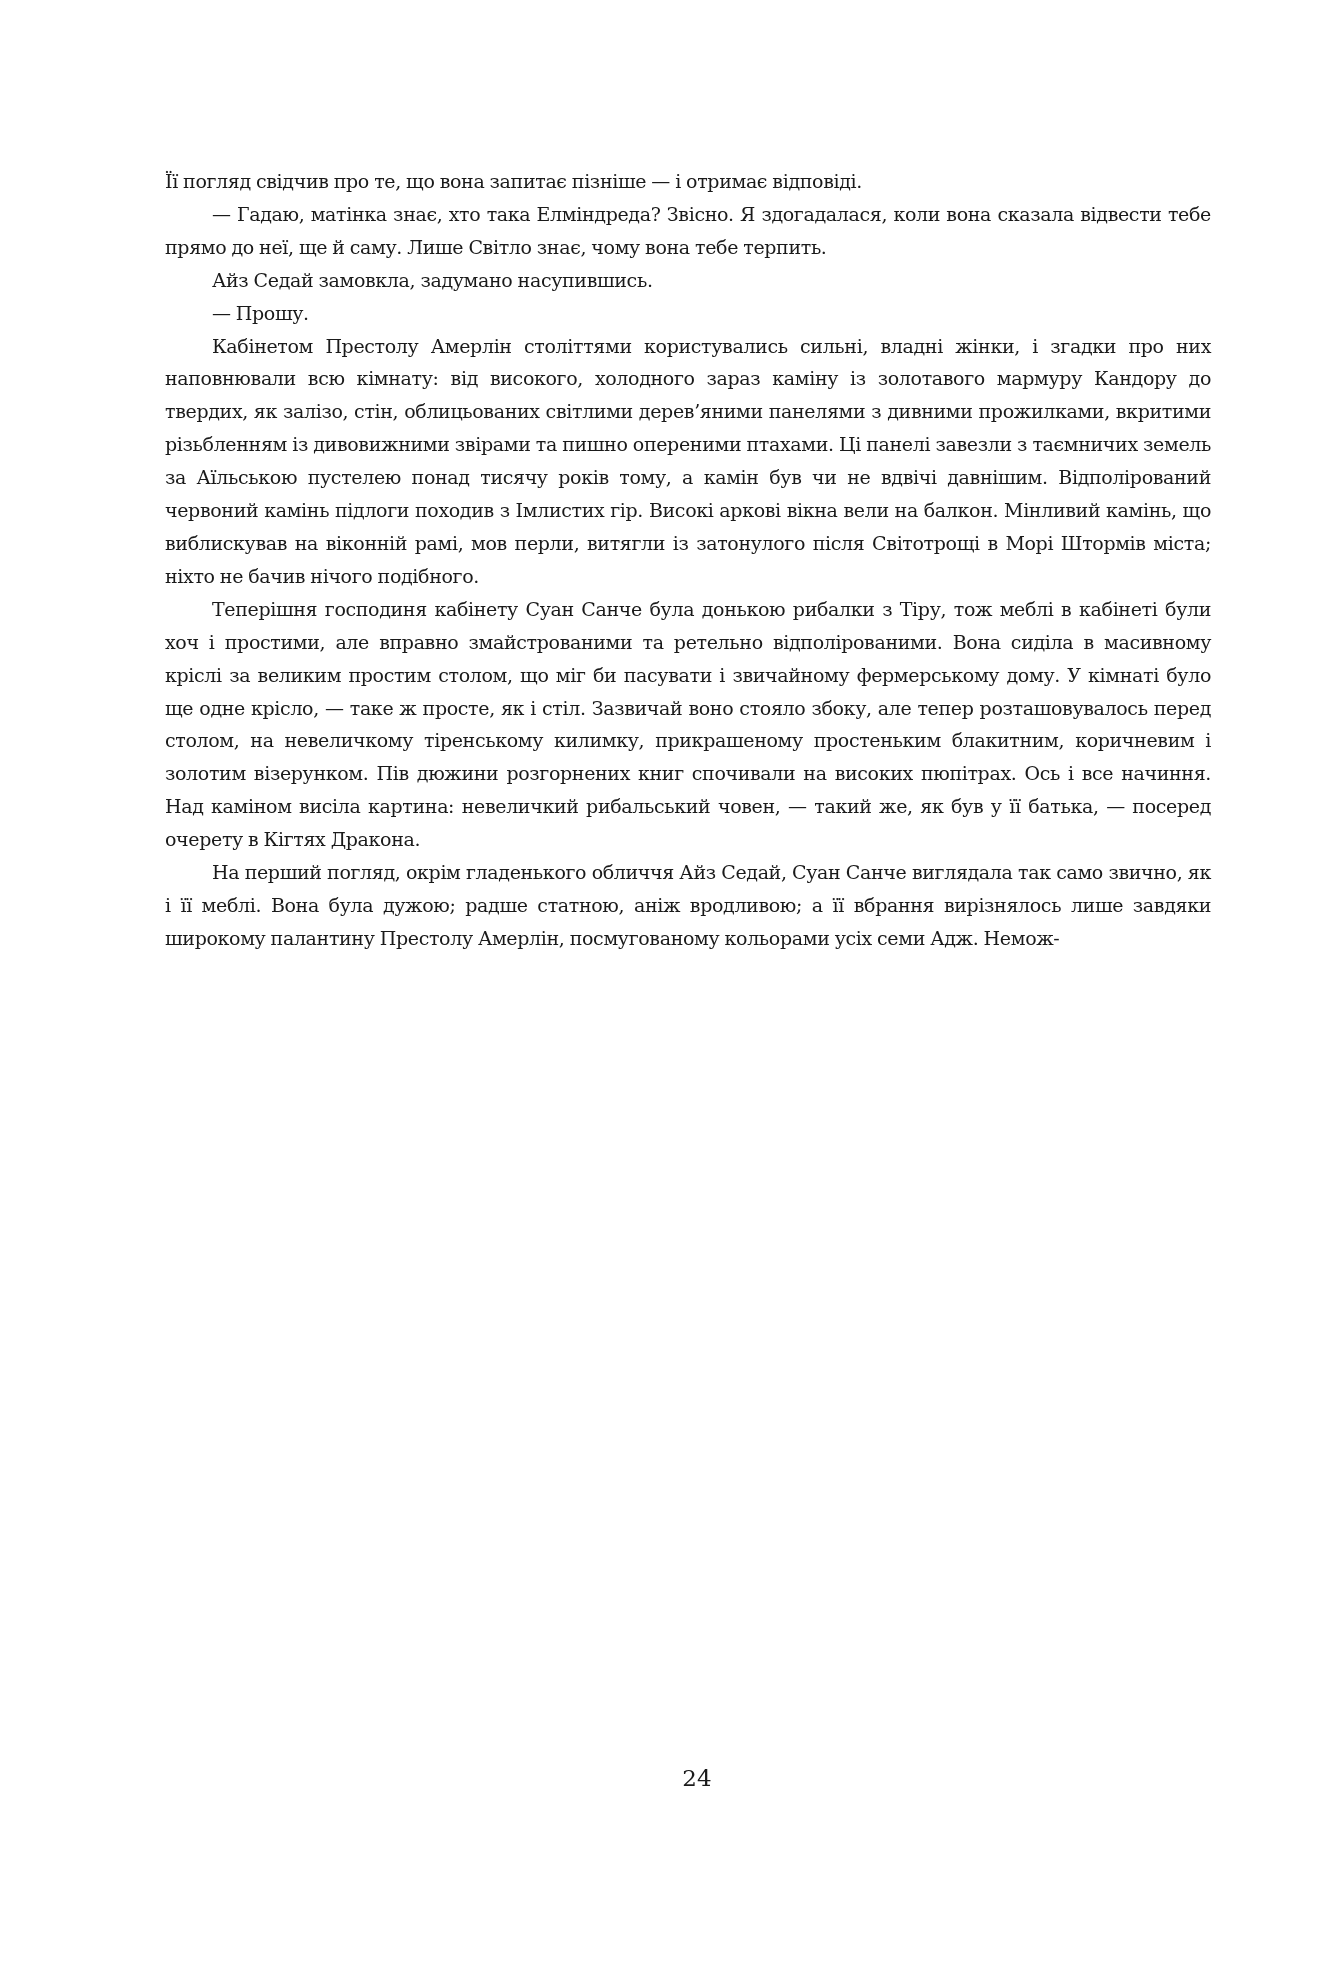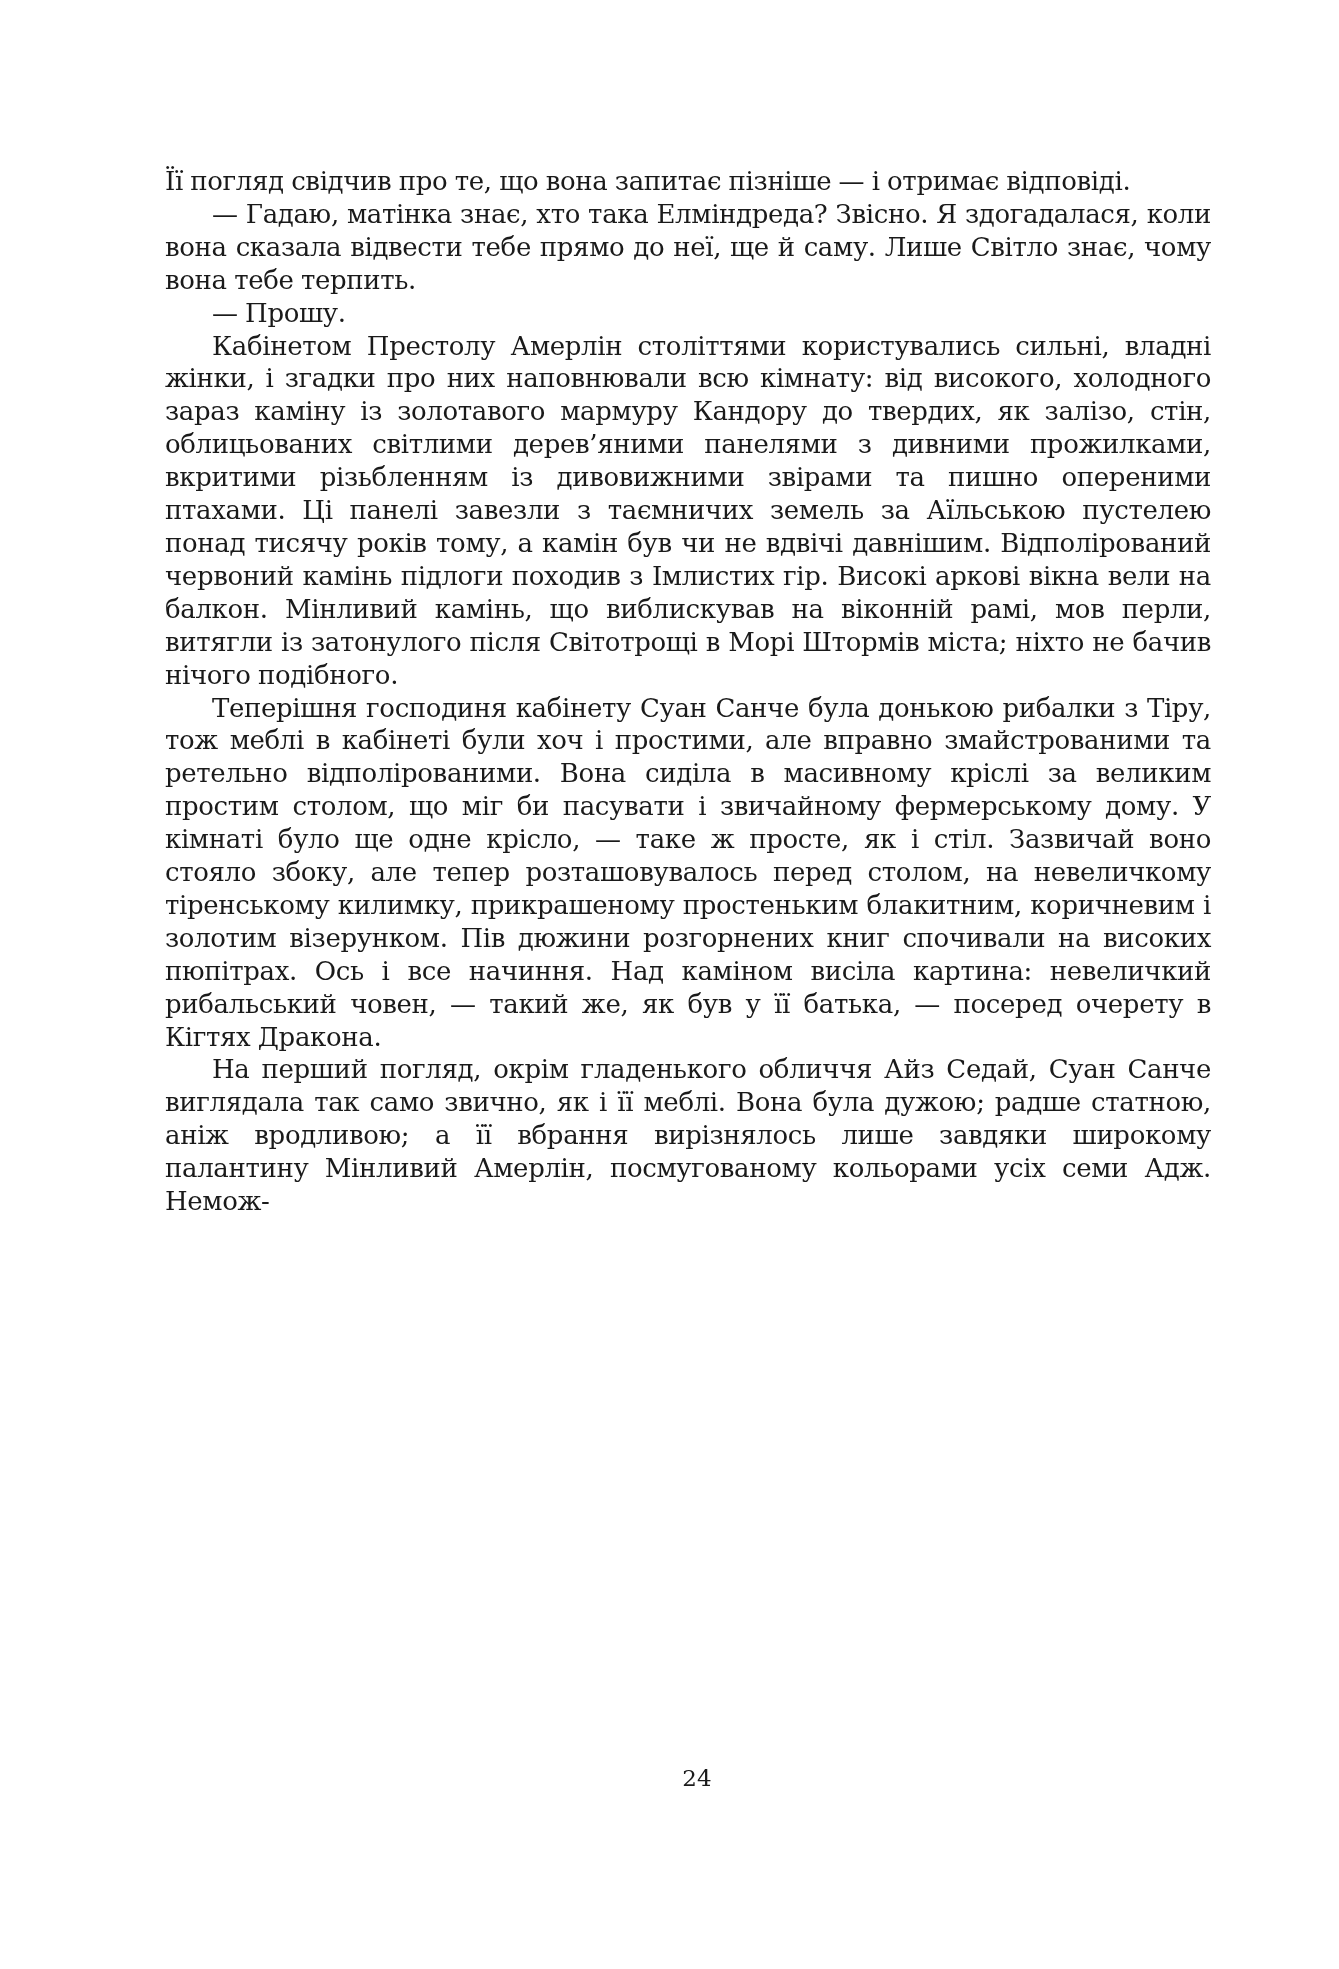--- a/index.html
+++ b/index.html
@@ -3,21 +3,21 @@
 <meta charset="utf-8">
 <style>
   html, body { margin: 0; padding: 0; background: #ffffff; }
   body { width: 1339px; height: 1969px; position: relative; overflow: hidden; }
   .page {
     position: absolute;
     left: 165px;
     top: 165px;
     width: 1046px;
     font-family: "DejaVu Serif", "Liberation Serif", serif;
-    font-size: 26px;
+    font-size: 19px;
     line-height: 32.9px;
     color: #1a1a1a;
     text-align: justify;
     letter-spacing: -0.35px;
     word-spacing: -0.5px;
   }
   .page p {
     margin: 0;
     text-indent: 47px;
     hyphens: manual;
@@ -33,19 +33,20 @@
     font-size: 23px;
     color: #1a1a1a;
   }
 </style>
 </head>
 <body>
 
 <div class="page">
   <p class="cont">Її погляд свідчив про те, що вона запитає пізніше — і отримає відповіді.</p>
   <p>— Гадаю, матінка знає, хто така Елміндреда? Звісно. Я здогадалася, коли вона сказала відвести тебе прямо до неї, ще й саму. Лише Світло знає, чому вона тебе терпить.</p>
+  <p>Айз Седай замовкла, задумано насупившись.</p>
   <p>— Прошу.</p>
   <p>Кабінетом Престолу Амерлін століттями користувались сильні, владні жінки, і згадки про них наповнювали всю кімнату: від високого, холодного зараз каміну із золотавого мармуру Кандору до твердих, як залізо, стін, облицьованих світлими дерев’яними панелями з дивними прожилками, вкритими різьбленням із дивовижними звірами та пишно опереними птахами. Ці панелі завезли з таємничих земель за Аїльською пустелею понад тисячу років тому, а камін був чи не вдвічі давнішим. Відполірований червоний камінь підлоги походив з Імлистих гір. Високі аркові вікна вели на балкон. Мінливий камінь, що виблискував на віконній рамі, мов перли, витягли із затонулого після Світотрощі в Морі Штормів міста; ніхто не бачив нічого подібного.</p>
   <p>Теперішня господиня кабінету Суан Санче була донькою рибалки з Тіру, тож меблі в кабінеті були хоч і простими, але вправно змайстрованими та ретельно відполірованими. Вона сиділа в масивному кріслі за великим простим столом, що міг би пасувати і звичайному фермерському дому. У кімнаті було ще одне крісло, — таке ж просте, як і стіл. Зазвичай воно стояло збоку, але тепер розташовувалось перед столом, на невеличкому тіренському килимку, прикрашеному простеньким блакитним, коричневим і золотим візерунком. Пів дюжини розгорнених книг спочивали на високих пюпітрах. Ось і все начиння. Над каміном висіла картина: невеличкий рибальський човен, — такий же, як був у її батька, — посеред очерету в Кігтях Дракона.</p>
-  <p>На перший погляд, окрім гладенького обличчя Айз Седай, Суан Санче виглядала так само звично, як і її меблі. Вона була дужою; радше статною, аніж вродливою; а її вбрання вирізнялось лише завдяки широкому палантину Мінливий Амерлін, посмугованому кольорами усіх семи Адж. Немож-</p>
+  <p>На перший погляд, окрім гладенького обличчя Айз Седай, Суан Санче виглядала так само звично, як і її меблі. Вона була дужою; радше статною, аніж вродливою; а її вбрання вирізнялось лише завдяки широкому палантину Престолу Амерлін, посмугованому кольорами усіх семи Адж. Немож-</p>
 </div>
 
 <div class="page-number">24</div>
 
 </body></html>

